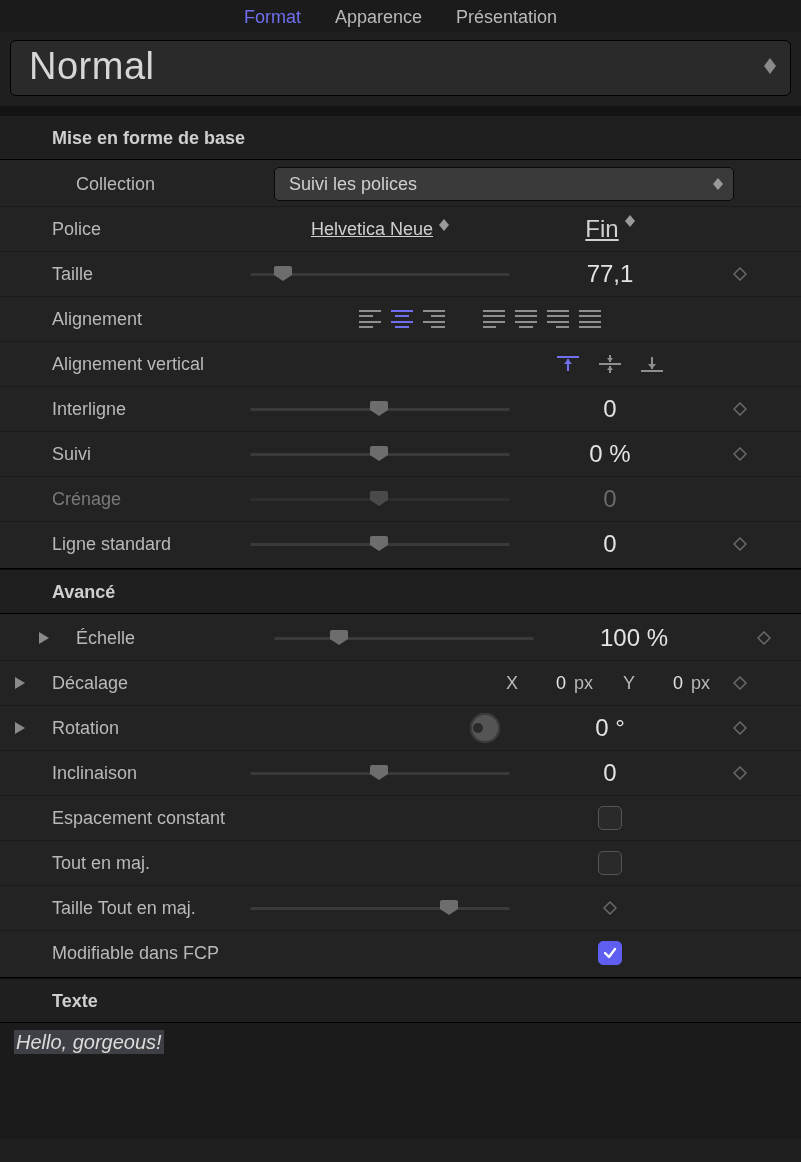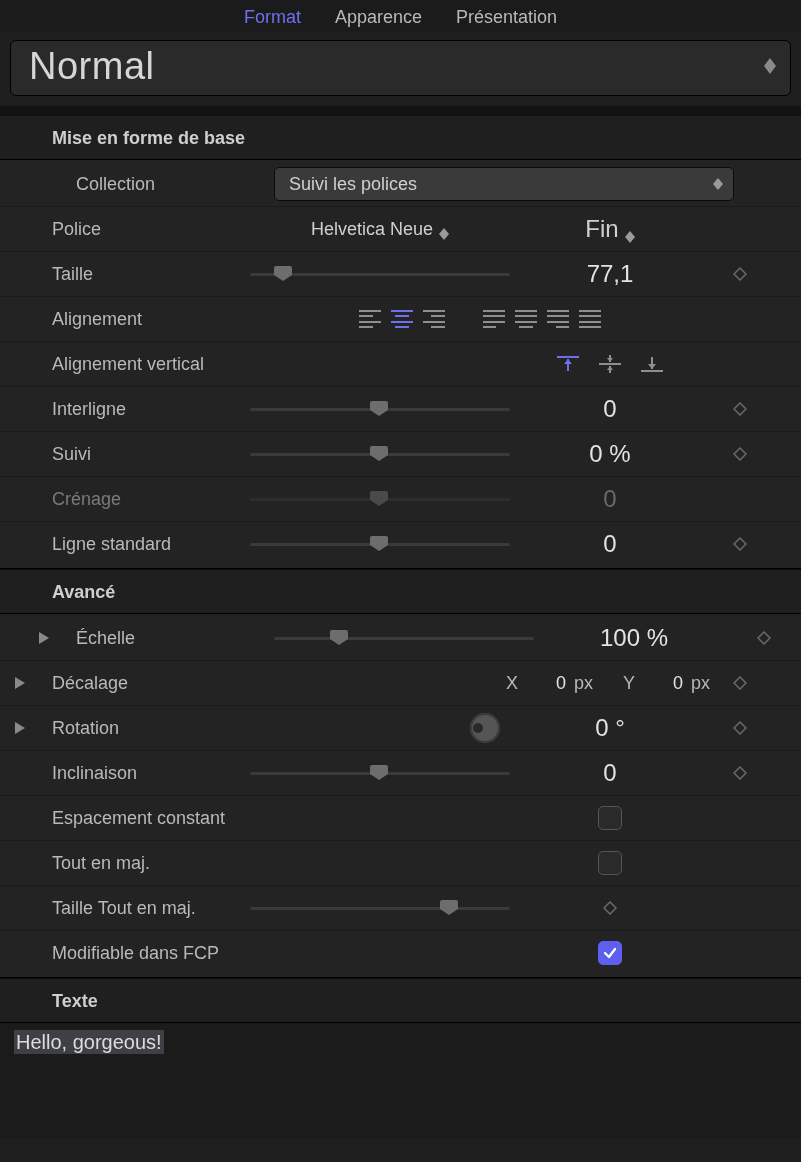--- a/index.html
+++ b/index.html
@@ -86,21 +86,21 @@
   .row .kf{display:flex;justify-content:center;}
   
   .select{
     display:flex;align-items:center;justify-content:space-between;
     background:var(--select);
     border:1px solid #0a0a0a;border-radius:5px;
     height:32px;padding:0 10px 0 14px;
     color:#d0d0d0;font-size:18px;
   }
   .select-mini{
-    display:flex;align-items:flex-end;gap:6px;color:#d0d0d0;
+    display:flex;align-items:flex-start;gap:6px;color:#d0d0d0;text-decoration:underline;
   }
   
   .slider{
     position:relative;flex:1;height:20px;
   }
   .slider .track{
     position:absolute;left:0;right:0;top:9px;height:3px;background:var(--track);border-radius:2px;
   }
   .slider .thumb{
     position:absolute;top:2px;width:18px;height:15px;background:var(--thumb);
@@ -139,21 +139,21 @@
   
   .tri{fill:#8a8a8a;}
   
   .xy{display:flex;align-items:center;gap:4px;justify-content:flex-end;}
   .xy .l{color:var(--text);margin:0 4px;}
   .xy .v{color:var(--text-bright);min-width:36px;text-align:right;display:inline-block;}
   .xy .u{color:var(--text);margin-right:18px;}
   
   .textarea{
     margin:0;background:#1b1b1b;border-top:1px solid #000;
-    min-height:100px;padding:8px 14px;
+    min-height:100px;padding:8px 14px;font-style:italic;
   }
   .sel-text{
     display:inline;background:#3f4046;color:#dcdcdc;font-size:20px;padding:1px 2px;
   }
   
   .ministep svg{display:block;}
   .collection-select{grid-column:3 / span 2;}
   .font-row .value{display:flex;justify-content:center;}
 </style>
 </head>

